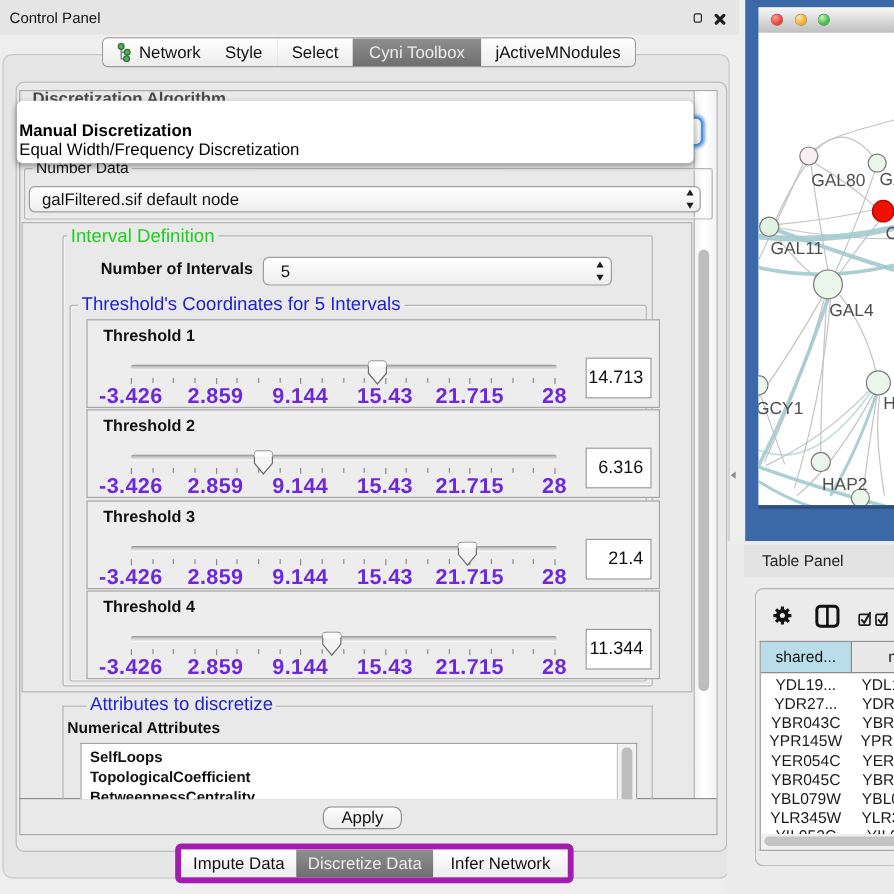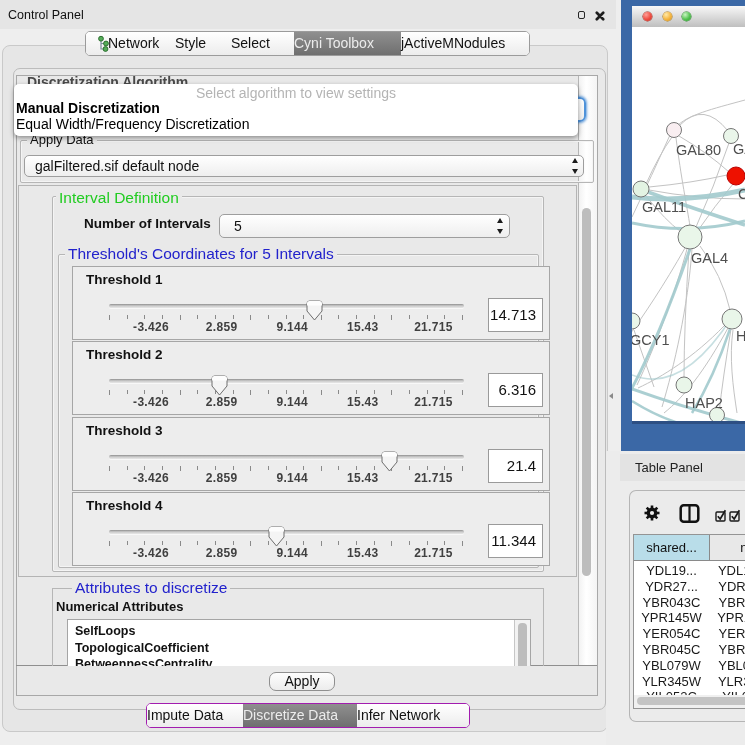--- a/index.html
+++ b/index.html
@@ -5,26 +5,26 @@
   html,body{margin:0;padding:0;}
   body{width:745px;height:745px;position:relative;overflow:hidden;
        font-family:"Liberation Sans", sans-serif;background:#eeeeee;}
   .abs{position:absolute;}
   .etched{border:1px solid #b6b6b6;box-shadow:inset 0 0 0 1px #f4f4f4;}
   .gtitle{position:absolute;background:#e9e9e9;padding:0 3px;line-height:14px;font-size:13px;}
   .combo{position:absolute;background:linear-gradient(#ffffff,#eeeeee);
          border:1px solid #9e9e9e;border-radius:5px;font-size:14px;color:#111;}
   .cup{position:absolute;width:0;height:0;border-left:3.5px solid transparent;border-right:3.5px solid transparent;border-bottom:5px solid #1c1c1c;}
   .cdn{position:absolute;width:0;height:0;border-left:3.5px solid transparent;border-right:3.5px solid transparent;border-top:5px solid #1c1c1c;}
-  .seg{position:absolute;top:0;height:23px;line-height:23px;font-size:14px;color:#111;
+  .seg{position:absolute;top:0;height:23px;line-height:23px;text-align:center;font-size:14px;color:#111;
        background:linear-gradient(#ffffff,#ececec);border-right:1px solid #a3a3a3;}
   .seg.dark{background:linear-gradient(#8f8f8f,#6f6f6f);color:#ececec;}
   .tickrow{position:absolute;}
   .tick{position:absolute;width:1px;height:4px;background:#8a8a8a;top:0;}
-  .tlabel{position:absolute;top:5px;font-size:12px;font-weight:bold;color:#404040;transform:translateX(-50%);letter-spacing:0.3px;margin-left:42px;}
+  .tlabel{position:absolute;top:5px;font-size:18px;font-weight:bold;color:#6d28d9;transform:translateX(-50%);letter-spacing:0.3px;}
   .vbox{position:absolute;left:415px;width:47px;height:32px;background:#fff;border:1px solid #9a9a9a;
         font-size:15px;color:#111;text-align:right;padding-right:6px;line-height:32px;}
   .thpanel{position:absolute;left:72px;width:476px;height:72px;border:1px solid #a6a6a6;background:#ededed;}
   .thlabel{position:absolute;left:13px;top:5px;font-size:13.5px;font-weight:bold;color:#111;}
   .track{position:absolute;left:36px;top:37px;width:355px;height:4px;
          background:linear-gradient(#8e8e8e,#c9c9c9 45%,#e8e8e8);border-radius:2px;box-shadow:0 1px 0 #f8f8f8;}
 </style>
 </head>
 <body>
 
@@ -59,21 +59,21 @@
 
 <div class="abs" style="left:578px;top:76px;width:18px;height:589px;background:linear-gradient(90deg,#f2f2f2,#ffffff 40%,#f4f4f4);border-left:1px solid #b5b5b5;"></div>
 <div class="abs" style="left:582px;top:208px;width:9px;height:368px;background:#bdbdbd;border-radius:5px;"></div>
 
 <div class="abs" style="left:16px;top:665px;width:581px;height:1px;background:#8f8f8f;"></div>
 
 <div class="abs" style="left:27px;top:74px;font-size:14px;font-weight:bold;color:#4a4a4a;">Discretization Algorithm</div>
 <div class="combo" style="left:31px;top:97px;width:551px;height:21px;border:2px solid #4f92d9;box-shadow:0 0 2.5px 1px rgba(70,140,215,0.8);border-radius:6px;"></div>
 
 <div class="abs etched" style="left:20px;top:140px;width:572px;height:41px;border-radius:2px;"></div>
-<div class="gtitle" style="left:27px;top:133px;color:#111;">Apply Data</div>
+<div class="gtitle" style="left:27px;top:133px;color:#111;">Number Data</div>
 <div class="combo" style="left:24px;top:155px;width:558px;height:20px;">
   <span style="position:absolute;left:10px;top:2px;">galFiltered.sif default node</span>
   <span class="cup" style="right:5px;top:2px;"></span>
     <span class="cdn" style="right:5px;bottom:2px;"></span>
 </div>
 
 <div class="abs" style="left:18px;top:185px;width:557px;height:390px;background:#e9e9e9;border:1px solid #b4b4b4;"></div>
 
 <div class="abs etched" style="left:52px;top:196px;width:490px;height:374px;border-radius:2px;"></div>
 <div class="gtitle" style="left:56px;top:190px;color:#21cc21;font-size:15.5px;line-height:16px;">Interval Definition</div>
@@ -248,28 +248,27 @@
 <div class="abs" style="left:56px;top:599px;font-size:13px;font-weight:bold;color:#111;">Numerical Attributes</div>
 
 <div class="abs" style="left:67px;top:619px;width:462px;height:46px;background:#fff;border:1px solid #a5a5a5;border-bottom:none;overflow:hidden;font-weight:bold;">
   <div style="position:absolute;left:7px;top:3px;font-size:12.5px;color:#111;line-height:16.5px;">SelfLoops<br>TopologicalCoefficient<br>BetweennessCentrality</div>
   <div style="position:absolute;right:0;top:0;width:15px;height:46px;background:#f2f2f2;border-left:1px solid #c6c6c6;"></div>
   <div style="position:absolute;right:3px;top:3px;width:9px;height:43px;background:#bdbdbd;border-radius:4px 4px 0 0;"></div>
 </div>
 
 <div class="abs" style="left:269px;top:672px;width:64px;height:17px;background:linear-gradient(#fdfdfd,#ececec);border:1px solid #8f8f8f;border-radius:7px;text-align:center;line-height:17px;font-size:14px;color:#111;">Apply</div>
 
-<div class="abs" style="left:146px;top:703px;width:322px;height:23px;border:1px solid #a21caf;border-radius:5px;overflow:hidden;background:#fff;z-index:5;">
+<div class="abs" style="left:146px;top:703px;width:322px;height:23px;border:5px solid #a21caf;border-radius:5px;overflow:hidden;background:#fff;z-index:5;">
   <div class="seg" style="left:0;width:96px;">Impute Data</div>
   <div class="seg dark" style="left:96px;width:114px;">Discretize Data</div>
   <div class="seg" style="left:210px;width:112px;border-right:none;">Infer Network</div>
 </div>
 
 <div class="abs" style="left:14px;top:84px;width:564px;height:52px;background:#fff;border-radius:5px;box-shadow:0 2px 5px rgba(0,0,0,0.4);z-index:10;">
-  <div style="position:absolute;left:0;top:1px;width:100%;text-align:center;font-size:14px;color:#b4b4b4;">Select algorithm to view settings</div>
   <div style="position:absolute;left:2px;top:32px;font-size:14px;color:#000;">Equal Width/Frequency Discretization</div>
   <div style="position:absolute;left:2px;top:16px;font-size:14px;font-weight:bold;color:#000;">Manual Discretization</div>
 </div>
 
 <div class="abs" style="left:621px;top:0;width:124px;height:451px;background:#3b68a6;"></div>
 
 <div class="abs" style="left:632px;top:6px;width:113px;height:21px;background:linear-gradient(#f8f8f8,#bfbfbf);border-bottom:1px solid #8a8a8a;"></div>
 <div class="abs" style="left:643px;top:12px;width:9px;height:9px;border-radius:50%;background:radial-gradient(circle at 35% 30%,#ff9f97,#ee4b40 55%,#c33226);box-shadow:0 0 0 0.5px #9a2a20;"></div>
 <div class="abs" style="left:663px;top:12px;width:9px;height:9px;border-radius:50%;background:radial-gradient(circle at 35% 30%,#ffe9a8,#f5b43d 55%,#cf8f1f);box-shadow:0 0 0 0.5px #a5761a;"></div>
 <div class="abs" style="left:682px;top:12px;width:9px;height:9px;border-radius:50%;background:radial-gradient(circle at 35% 30%,#c9f4c2,#52c24f 55%,#2f9a33);box-shadow:0 0 0 0.5px #2a7d2a;"></div>

